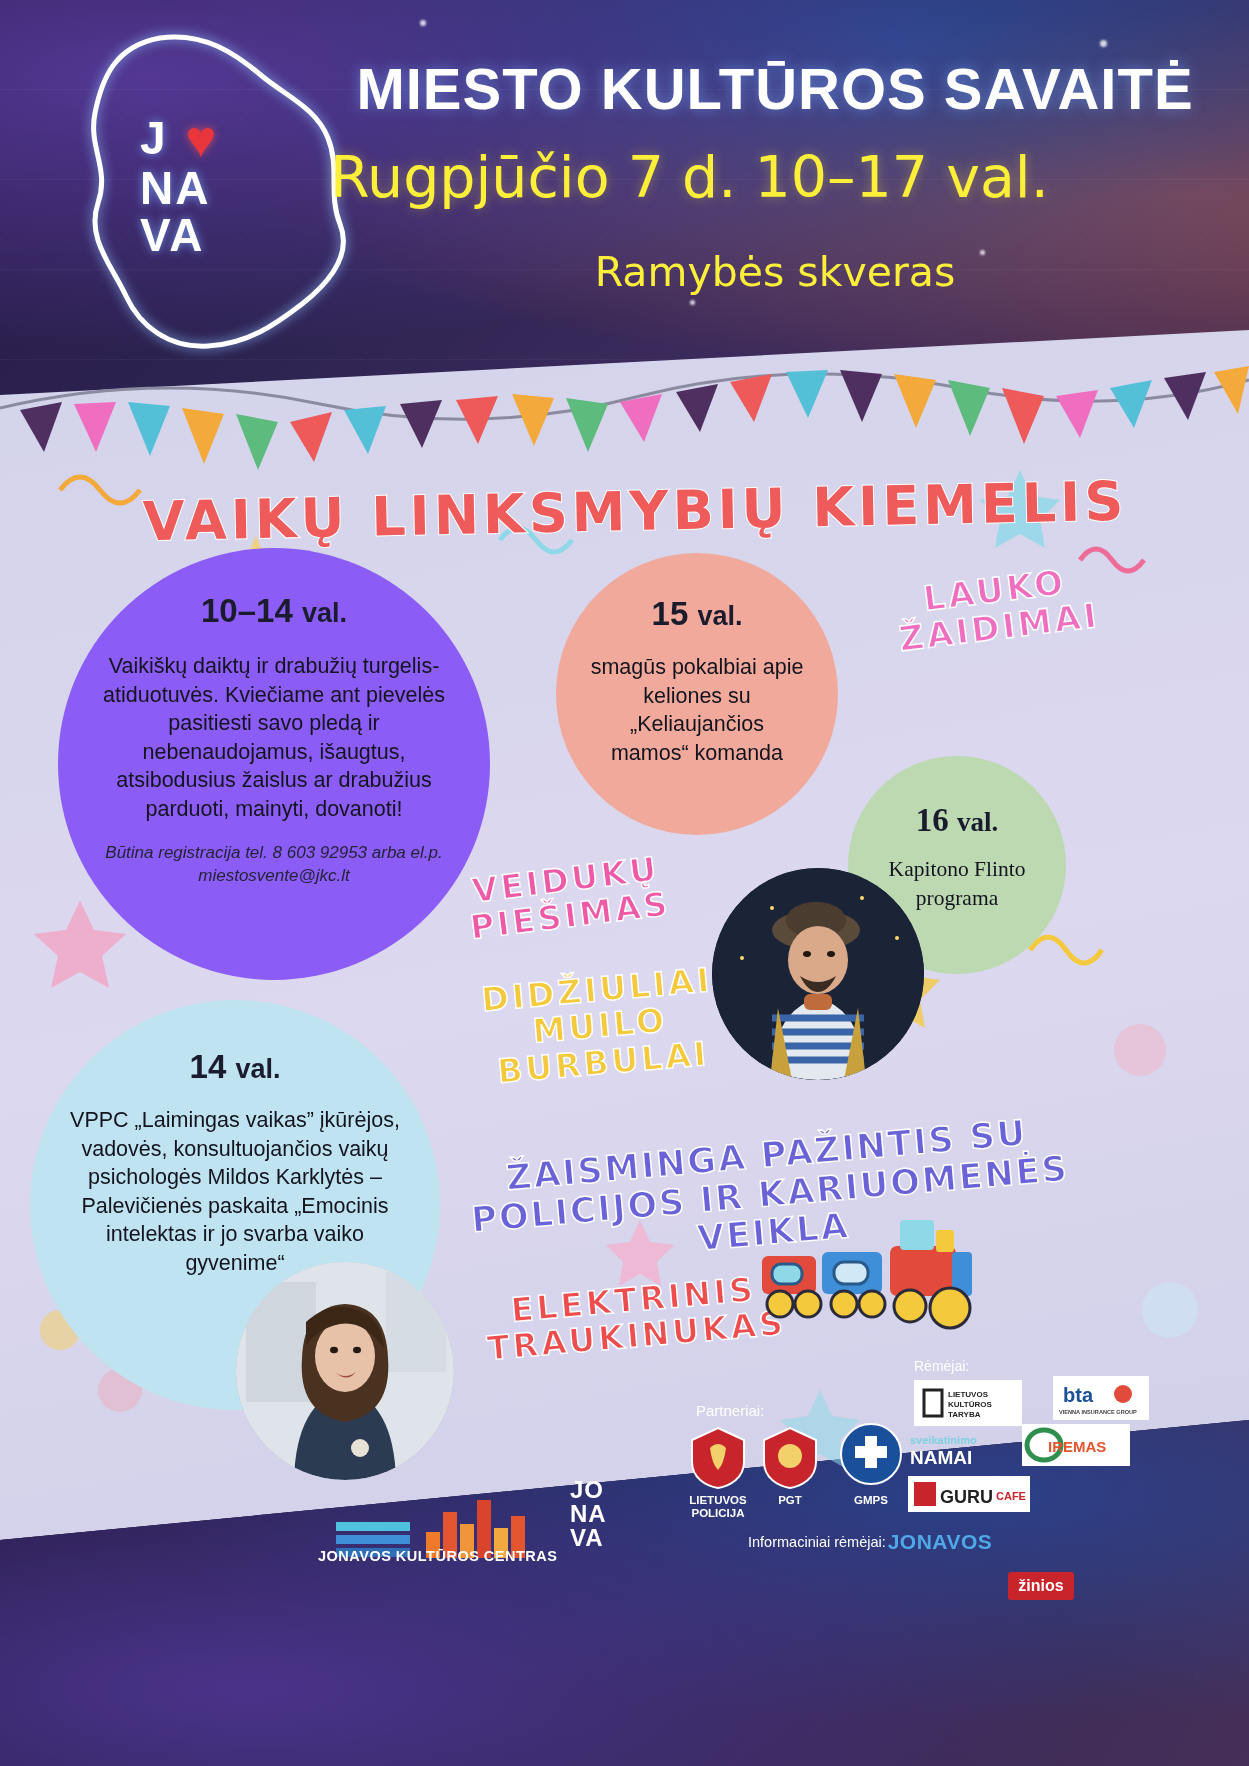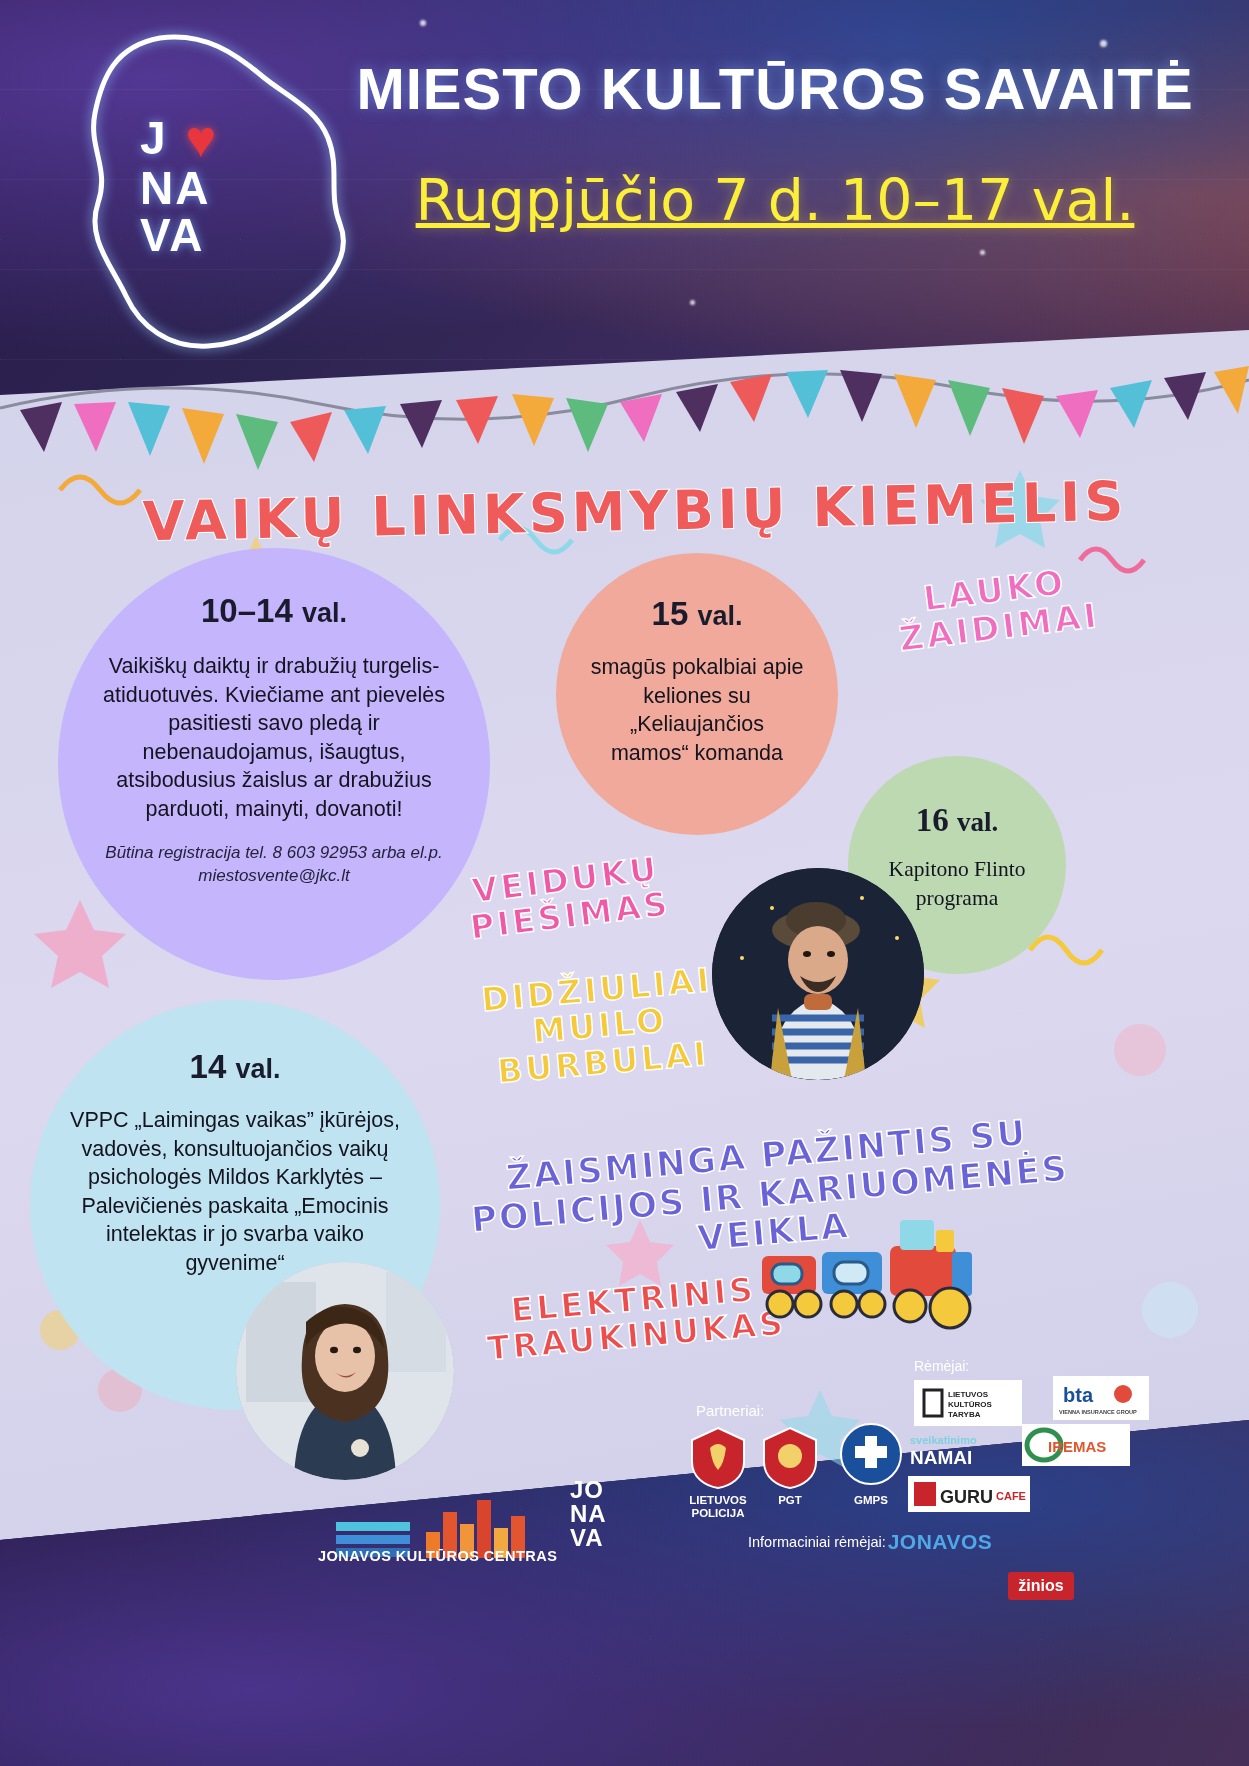--- a/index.html
+++ b/index.html
@@ -66,25 +66,24 @@
   .logo-letters .row1 { display:flex; align-items:center; gap: 18px; }
   .heart { color:#e8363c; font-size: 52px; line-height: 1; text-shadow: 0 0 8px rgba(255,80,80,.7); }
 
   .title-main {
     position:absolute; left: 330px; top: 55px; width: 890px;
     text-align:center; color:#fff; font-weight:700; font-size: 58px;
     letter-spacing: 1px;
     text-shadow: 0 0 14px rgba(120,170,255,.55);
   }
   .title-date {
-    position:absolute; left: 330px; top: 167px; width: 890px;
-    text-align:center; color:#fcef3a; font-weight:400; font-size: 57px;
+    position:absolute; left: 330px; top: 144px; width: 890px;
+    color:#fcef3a; font-weight:400; font-size: 57px;
     font-family: "DejaVu Sans", sans-serif;
     text-shadow: 0 0 12px rgba(255,230,60,.35);
-    text-decoration: underline;
   }
   .title-place {
     position:absolute; left: 330px; top: 248px; width: 890px;
     text-align:center; color:#fcef3a; font-weight:400; font-size: 41px;
     font-family: "DejaVu Sans", sans-serif;
   }
   
   .bunting { position:absolute; left:0; top: 330px; width: 1249px; height: 150px; }
   
   .headline {
@@ -97,21 +96,21 @@
     paint-order: stroke fill;
     transform: rotate(-1.2deg);
   }
   
   .blob { position:absolute; border-radius: 50%; }
   .blob .time { font-weight:700; font-size: 33px; color:#1b1b2e; text-align:center; }
   .blob .time .unit { font-size: 27px; }
   .blob .body { font-size: 21.5px; color:#14141f; text-align:center; line-height:1.33; }
   .blob .note { font-size: 17px; font-style: italic; color:#23233a; text-align:center; line-height:1.35; }
 
-  #blob-1014 { left: 58px; top: 548px; width: 432px; height: 432px; background:#c4b5fd; }
+  #blob-1014 { left: 58px; top: 548px; width: 432px; height: 432px; background:#8b5cf6; }
   #blob-15  { left: 556px; top: 553px; width: 282px; height: 282px; background:#f0a99a; }
   #blob-16  { left: 848px; top: 756px; width: 218px; height: 218px; background:#bcd9b1; }
   #blob-14  { left: 30px; top: 1000px; width: 410px; height: 410px; background:#bfe3f0; }
 
   
   .fancy {
     position:absolute; font-family:"DejaVu Sans", sans-serif; font-weight:700;
     letter-spacing: 3px; text-align:center; line-height:1.1;
   }
   #fancy-lauko { left: 862px; top: 572px; width: 270px; font-size: 34px; color:#f06ec0;
@@ -182,20 +181,21 @@
         <span>J</span>
         <span class="heart">♥</span>
       </div>
       <div>NA</div>
       <div>VA</div>
     </div>
   </div>
 
   <div class="title-main">MIESTO KULTŪROS SAVAITĖ</div>
   <div class="title-date">Rugpjūčio 7 d. 10–17 val.</div>
+  <div class="title-place">Ramybės skveras</div>
 
   <svg class="bunting" viewBox="0 0 1249 150">
     <path d="M0 78 Q 160 40 320 74 Q 480 108 640 66 Q 800 26 960 58 Q 1110 88 1249 50" fill="none" stroke="#8b8ba0" stroke-width="3"></path>
     <g>
       <polygon points="20,80 62,72 44,122" fill="#4f2f5f"></polygon>
       <polygon points="74,74 116,72 96,122" fill="#f06ec0"></polygon>
       <polygon points="128,72 170,76 150,126" fill="#54c0d8"></polygon>
       <polygon points="182,78 224,84 204,134" fill="#f4a93b"></polygon>
       <polygon points="236,84 278,92 258,140" fill="#5dbb7d"></polygon>
       <polygon points="290,92 332,82 314,132" fill="#ee5a5a"></polygon>

